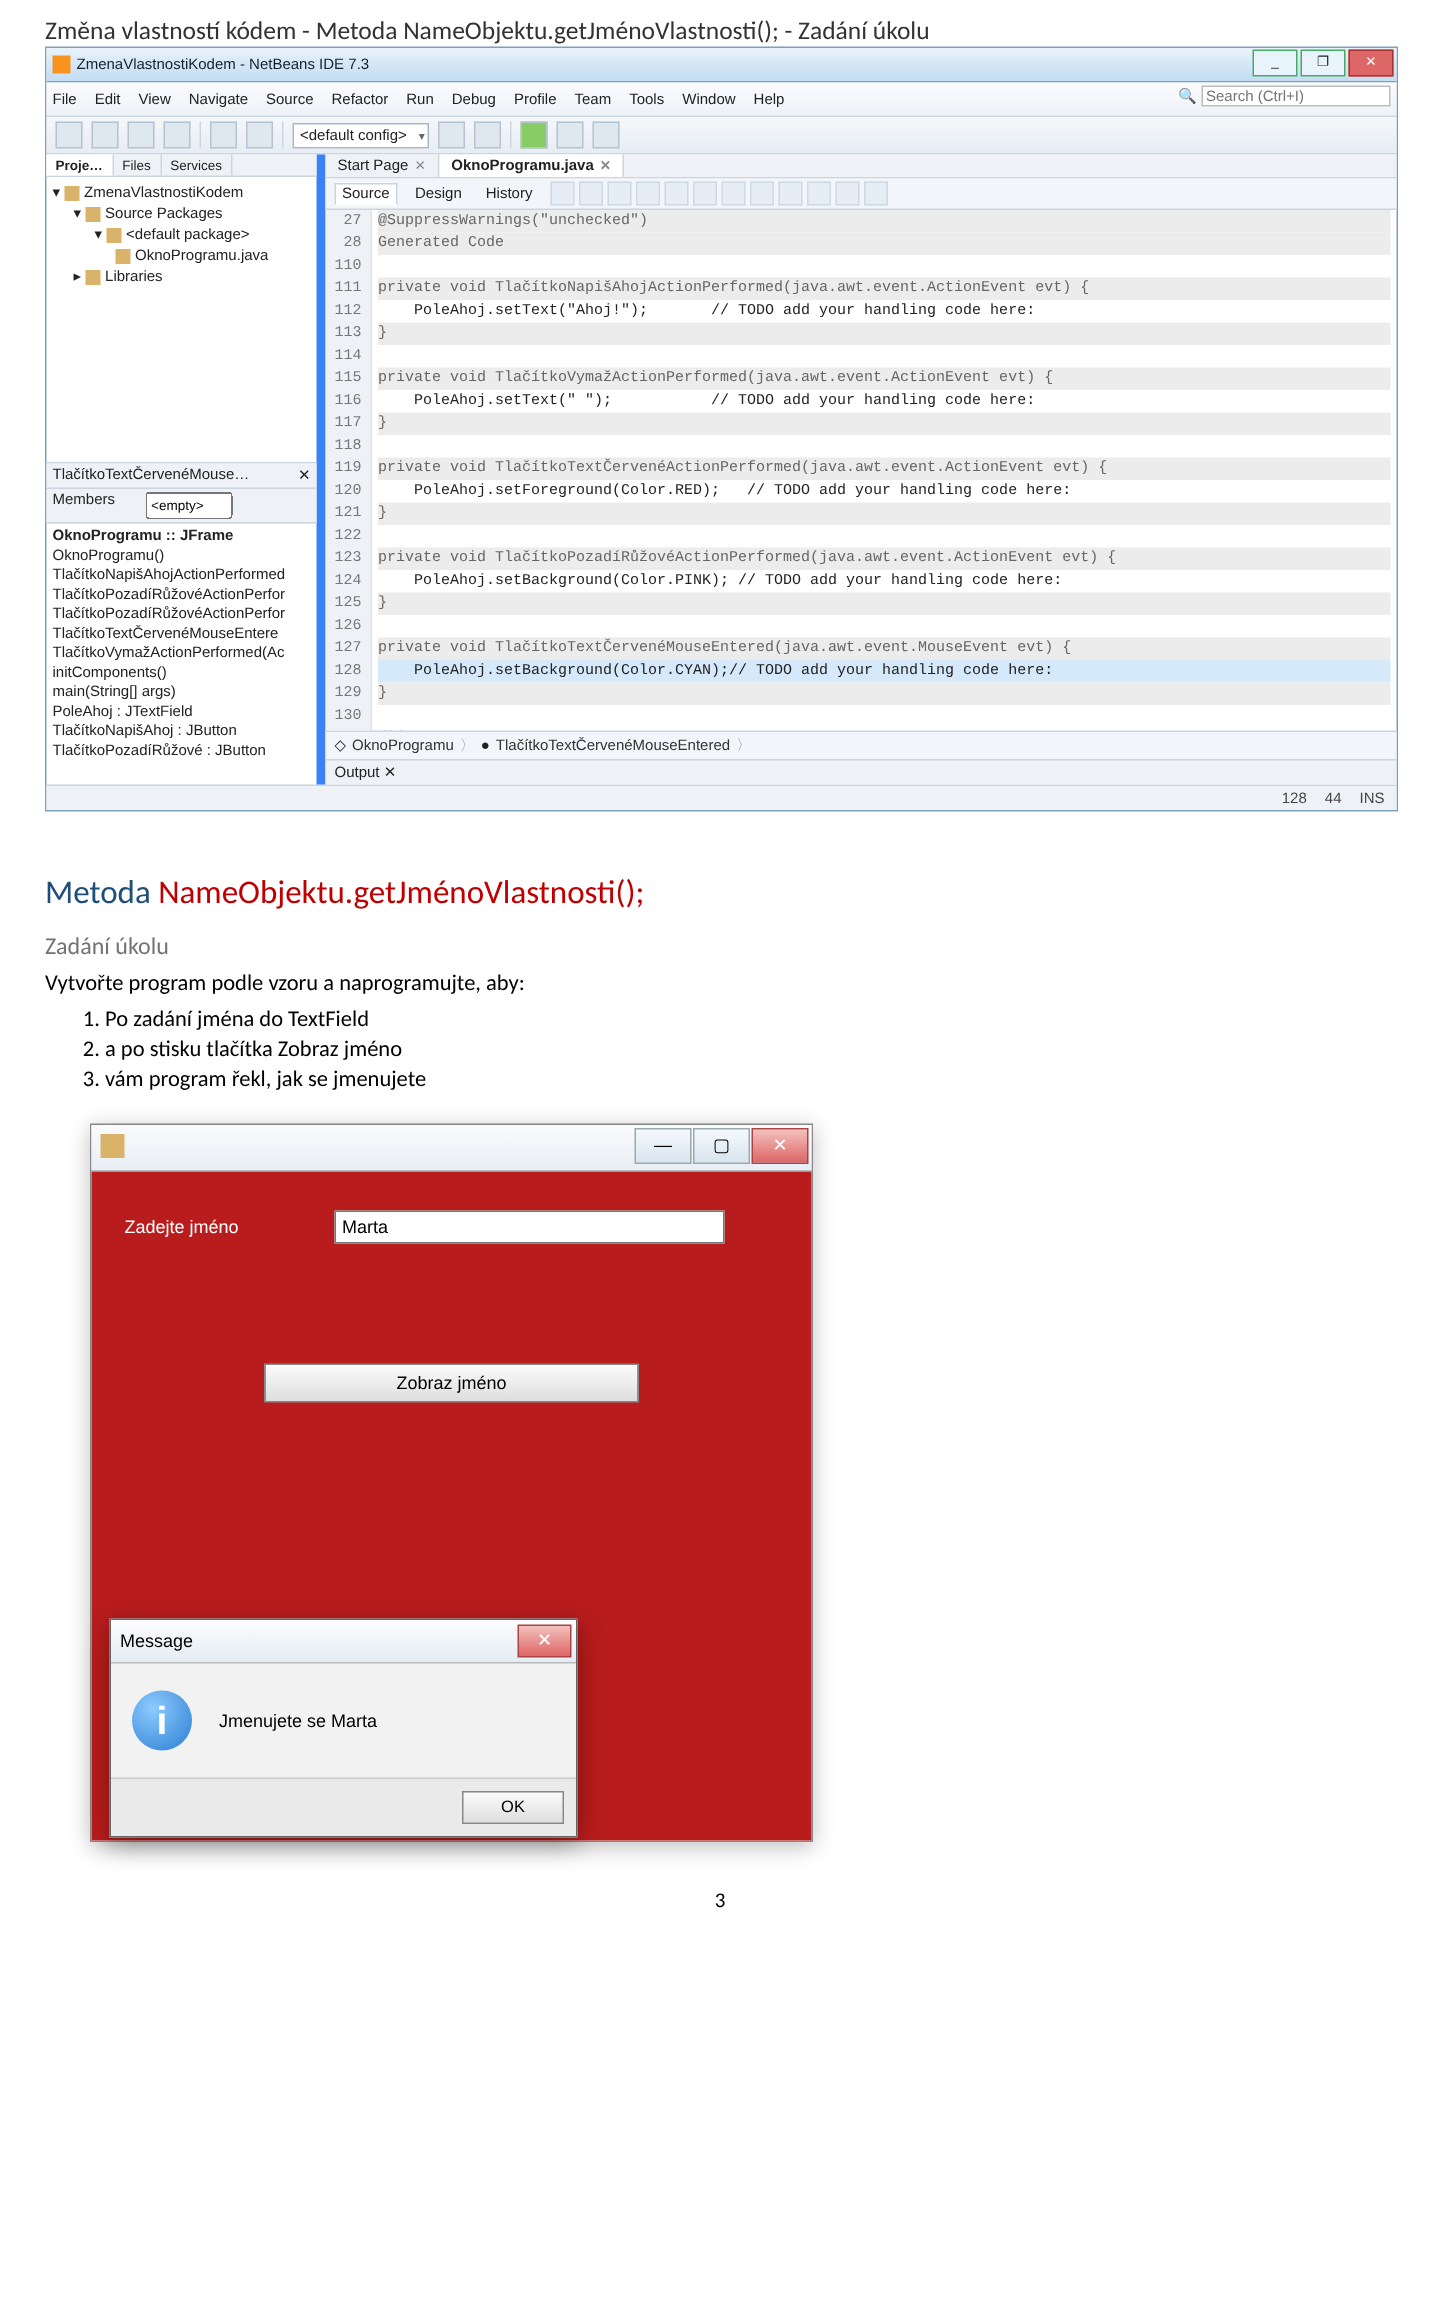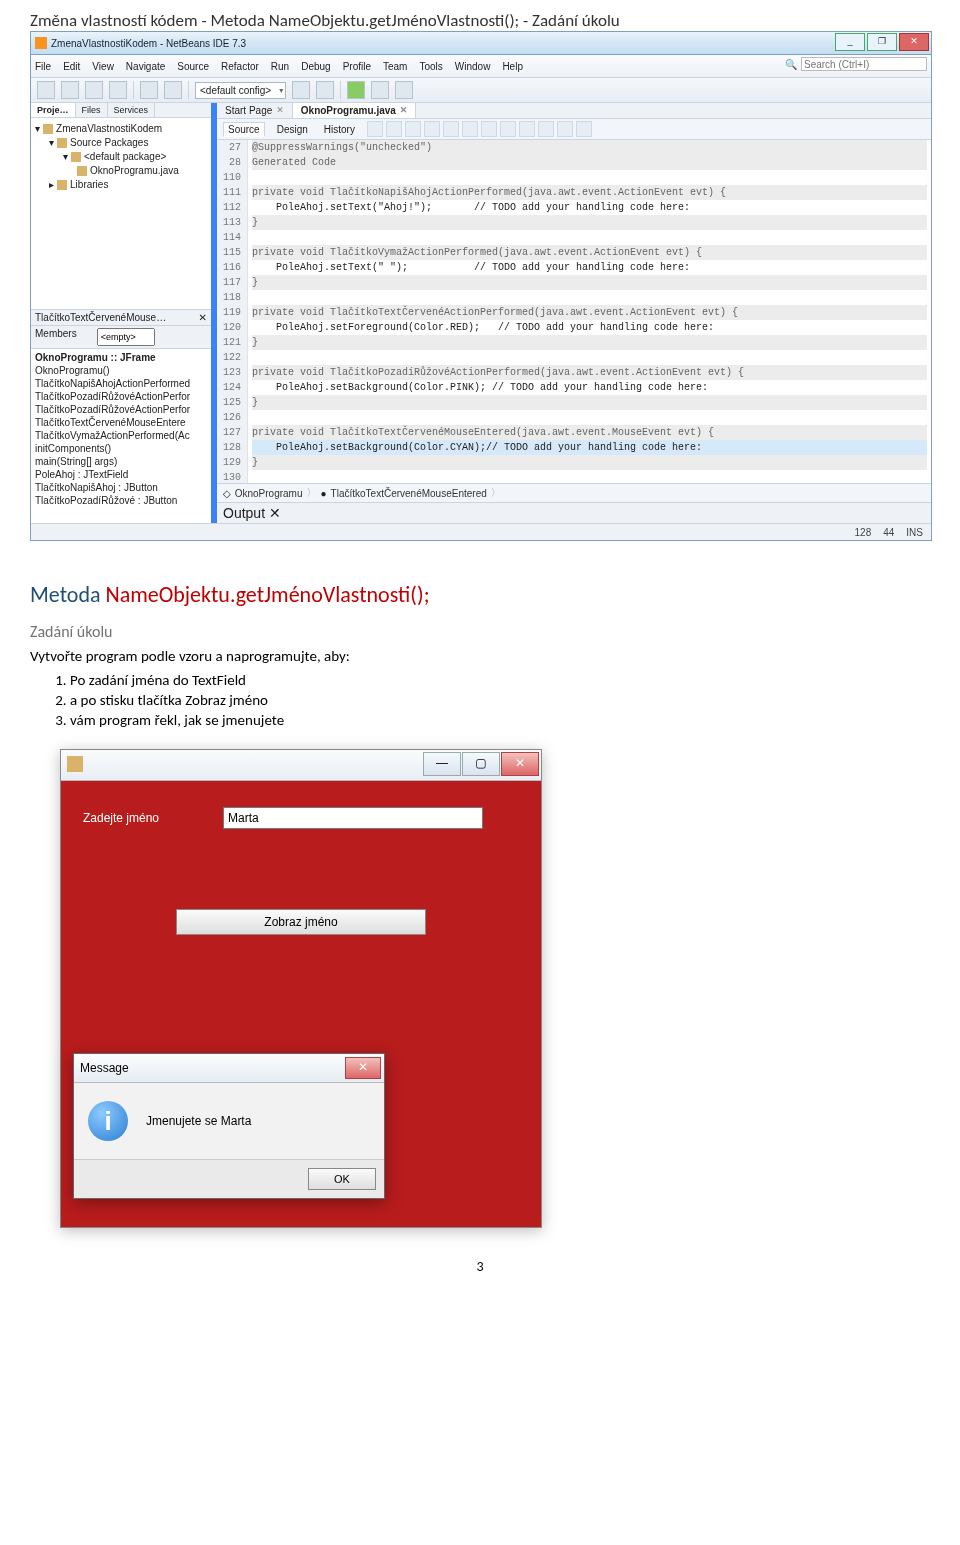--- a/index.html
+++ b/index.html
@@ -50,21 +50,21 @@
 .ide .editor{flex:1;display:flex;font-family:Consolas,'Courier New',monospace;font-size:10px;overflow:hidden;position:relative}
 .ide .gutter{background:#eef2f7;color:#777;text-align:right;padding:0 6px;border-right:1px solid #dbe3ec}
 .ide .gutter div{height:15px;line-height:15px}
 .ide .code{flex:1;padding:0 4px;overflow:hidden}
 .ide .code .ln{height:15px;line-height:15px;white-space:pre}
 .ide .code .ln.gray{background:#ececec;color:#666}
 .ide .code .ln.hl{background:#d6e9fb}
 .ide .bread{border-top:1px solid #c9d6e2;background:#f2f5f9;padding:2px 6px;font-size:10px;display:flex;gap:4px;align-items:center}
 .ide .bread .crumb{color:#333}
 .ide .bread .sep{color:#999}
-.ide .output{border-top:1px solid #c9d6e2;background:#eef2f7;padding:2px 6px;font-size:14px}
+.ide .output{border-top:1px solid #c9d6e2;background:#eef2f7;padding:2px 6px;font-size:10px}
 .ide .status{height:16px;border-top:1px solid #c9d6e2;background:#eef2f7;display:flex;justify-content:flex-end;align-items:center;padding:0 8px;gap:12px;font-size:10px;color:#444}
 
 .section h1{font-size:22px;margin:30px 0 4px 0;font-weight:normal;color:#1f4e79}
 .section h1 .metoda{color:#1f4e79}
 .section h1 .name{color:#c00000}
 .section h2{font-size:16px;margin:14px 0 6px 0;color:#737373;font-weight:normal}
 .section p{font-size:15px;margin:4px 0}
 .section ol{font-size:15px;margin:6px 0 20px 0;padding-left:40px}
 .section ol li{margin:2px 0}
 
@@ -74,21 +74,21 @@
 .app .tbar .btns{position:absolute;right:2px;top:2px;display:flex;gap:1px}
 .app .tbar .btn{width:36px;height:22px;border:1px solid #9aa;background:linear-gradient(#f5f9fd,#d9e4ef);text-align:center;line-height:20px;font-size:12px}
 .app .tbar .btn.cl{background:linear-gradient(#f3c1bd,#d66);border-color:#a44;color:#fff}
 .app .clientarea{background:#eeeeee;padding:26px 22px 30px 22px;min-height:390px;position:relative}
 .app .field-row{display:flex;align-items:center;gap:30px;margin-bottom:80px}
 .app .field-row .flabel{color:#fff;width:110px}
 .app .field-row input{flex:0 0 250px;height:20px;border:1px solid #777;padding:0 4px;font-size:12px;background:#fff}
 .app .big-btn{display:block;margin:0 auto;width:250px;height:26px;border:1px solid #888;background:linear-gradient(#fbfbfb,#dedede);font-size:12px;cursor:default}
 .app .clientarea .dark{background:#b91c1c;position:absolute;inset:0;padding:26px 22px}
 
-.msg{position:absolute;left:12px;bottom:28px;width:310px;background:#f2f2f2;border:1px solid #666;box-shadow:0 4px 16px rgba(0,0,0,.35)}
+.msg{position:absolute;left:12px;bottom:2px;width:310px;background:#f2f2f2;border:1px solid #666;box-shadow:0 4px 16px rgba(0,0,0,.35)}
 .msg .mt{height:28px;background:linear-gradient(#fcfdfe,#e5ecf3);border-bottom:1px solid #bbb;display:flex;align-items:center;padding:0 6px;font-size:12px;position:relative}
 .msg .mt .cl{position:absolute;right:3px;top:3px;width:34px;height:20px;background:linear-gradient(#f3c1bd,#d66);border:1px solid #a44;color:#fff;text-align:center;line-height:18px;font-size:12px}
 .msg .mbody{padding:18px 14px;display:flex;align-items:center;gap:18px}
 .msg .micon{width:40px;height:40px;border-radius:50%;background:radial-gradient(circle at 35% 30%,#8ecaff,#2a7ed3);color:#fff;font-weight:bold;font-size:26px;text-align:center;line-height:40px}
 .msg .mtext{font-size:12px}
 .msg .mfoot{padding:8px;text-align:right;border-top:1px solid #ccc;background:#eaeaea}
 .msg .mfoot button{min-width:68px;height:22px;border:1px solid #888;background:linear-gradient(#fbfbfb,#dedede);font-size:11px}
 .pagenum{text-align:center;font-size:14px;margin-top:30px}
 </style>
 </head>

